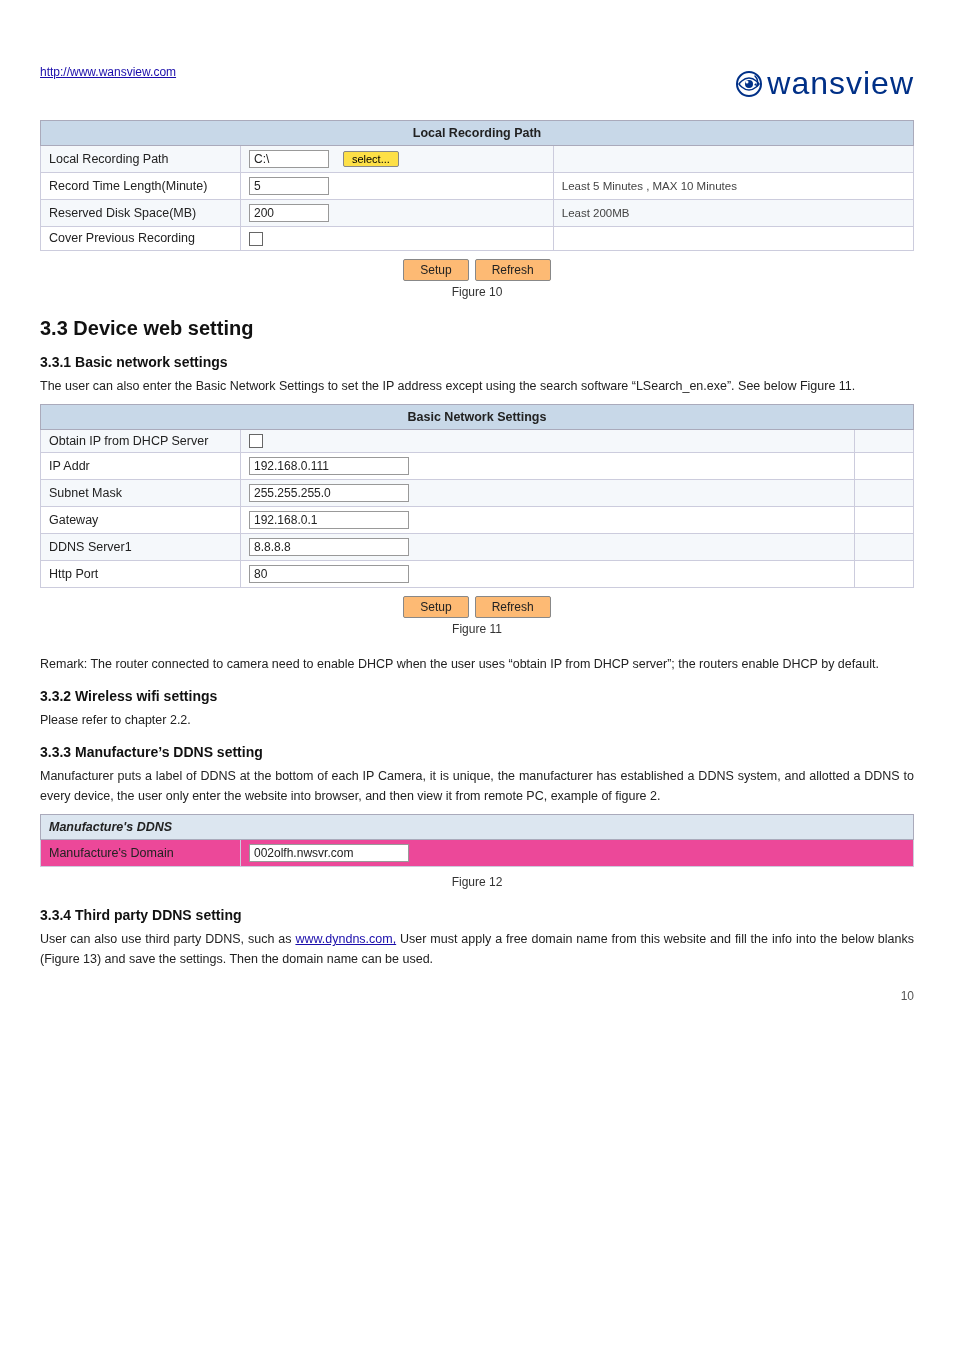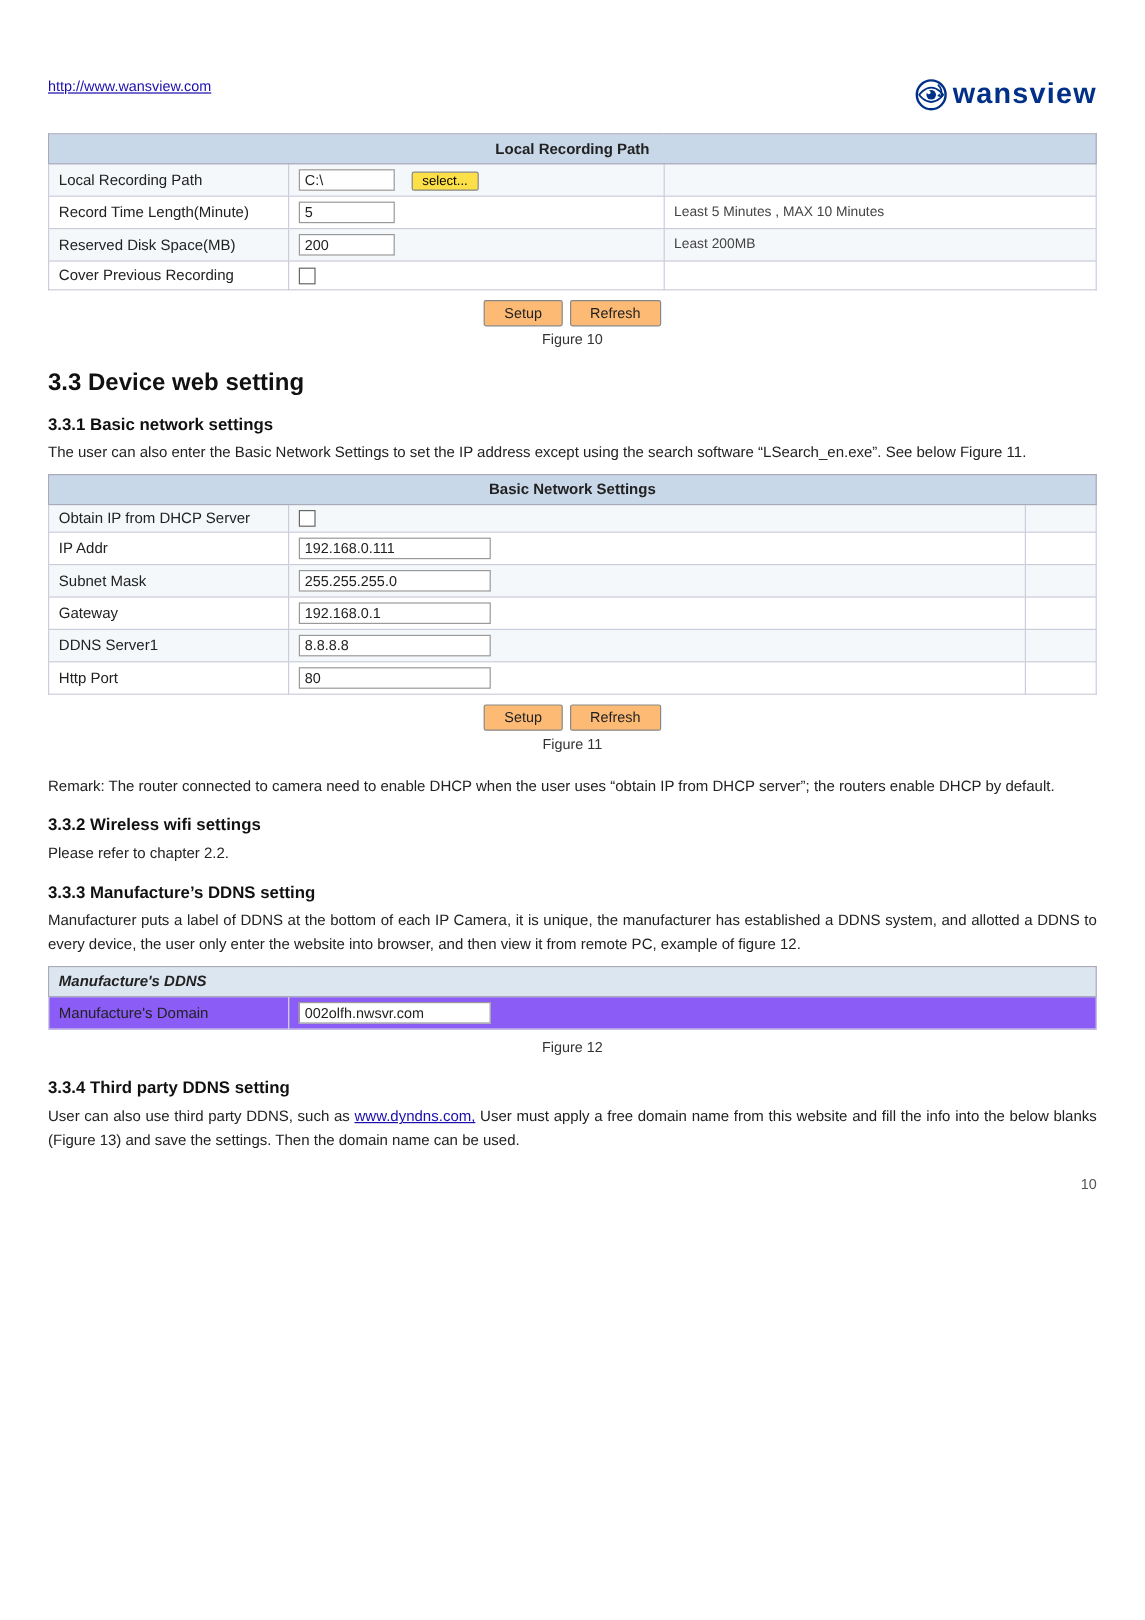--- a/index.html
+++ b/index.html
@@ -22,22 +22,22 @@
     .header-link {
       color: #1a0dab;
       text-decoration: underline;
       font-size: 12px;
     }
     .logo {
       display: flex;
       align-items: center;
     }
     .logo-text {
-      font-size: 24px;
-      font-weight: bold;
+      font-size: 32px;
+      font-weight: normal;
       color: #003087;
       letter-spacing: 1px;
     }
     .logo-eye {
       width: 28px;
       height: 28px;
       margin-right: 4px;
     }
 
     
@@ -160,21 +160,21 @@
       background: #dce6f0;
       font-weight: bold;
       text-align: left;
       padding: 5px 8px;
       border: 1px solid #aab;
       font-style: italic;
     }
     .ddns-table tbody tr td {
       padding: 4px 8px;
       border: 1px solid #ccd;
-      background: #8b5cf6;
+      background: #ec4899;
       vertical-align: middle;
     }
     .ddns-table tbody tr td:first-child {
       width: 200px;
     }
 
     
     .page-number {
       text-align: right;
       font-size: 12px;
@@ -332,21 +332,21 @@
   <button class="btn">Refresh</button>
 </div>
 <div class="figure-caption">Figure 11</div>
 
 <p>Remark: The router connected to camera need to enable DHCP when the user uses “obtain IP from DHCP server”; the routers enable DHCP by default.</p>
 
 <h3 class="section-h3">3.3.2  Wireless wifi settings</h3>
 <p>Please refer to chapter 2.2.</p>
 
 <h3 class="section-h3">3.3.3  Manufacture’s DDNS setting</h3>
-<p>Manufacturer puts a label of DDNS at the bottom of each IP Camera, it is unique, the manufacturer has established a DDNS system, and allotted a DDNS to every device, the user only enter the website into browser, and then view it from remote PC, example of figure 12.</p>
+<p>Manufacturer puts a label of DDNS at the bottom of each IP Camera, it is unique, the manufacturer has established a DDNS system, and allotted a DDNS to every device, the user only enter the website into browser, and then view it from remote PC, example of figure 2.</p>
 
 <table class="ddns-table">
   <thead>
     <tr>
       <th colspan="2">Manufacture's DDNS</th>
     </tr>
   </thead>
   <tbody>
     <tr>
       <td>Manufacture's Domain</td>

